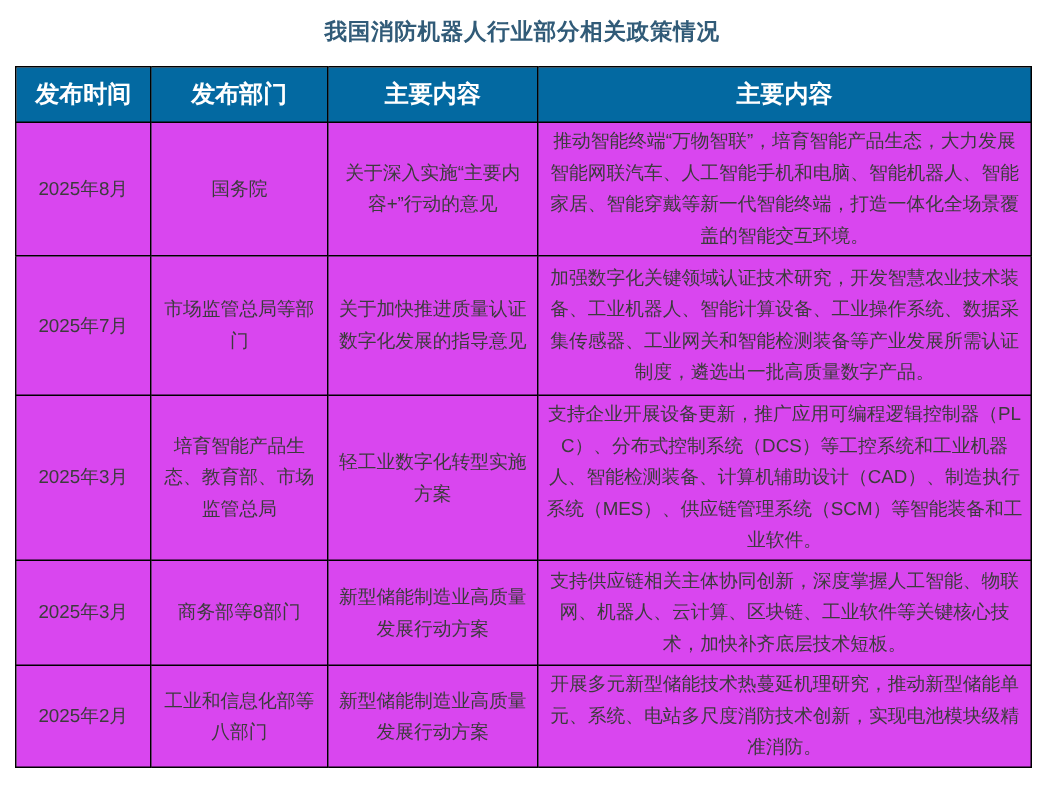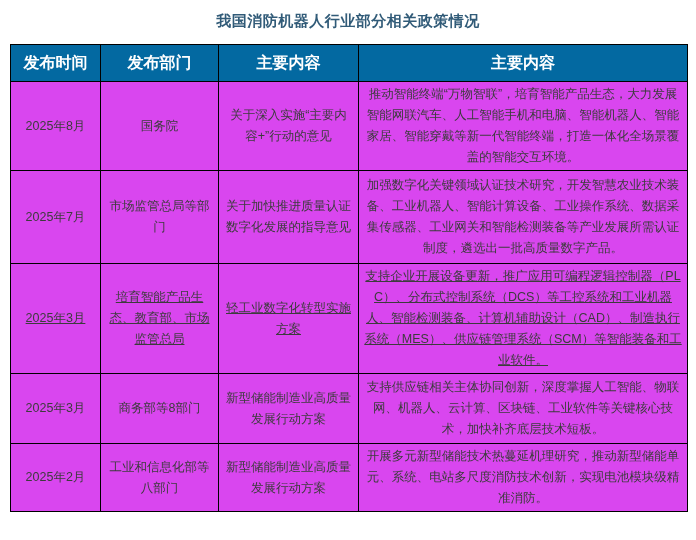--- a/index.html
+++ b/index.html
@@ -54,21 +54,21 @@
     padding: 2px 5px;
     background: #d946ef;
   }
   col.c-date   { width: 90px; }
   col.c-dept   { width: 118px; }
   col.c-policy { width: 140px; }
   col.c-main   { width: 329px; }
   tr.r1 td { height: 84px; }
   tr.r2 td { height: 88px; }
   tr.r3 td { height: 40px; }
-  tr.r4 td { height: 101px; text-decoration: underline; }
+  tr.r4 td { height: 101px; }
   tr.r5 td { height: 65px; }
   tr.r6 td { height: 61px; }
 </style>
 </head>
 <body>
 
 <div class="page">
   <div class="page-title">我国消防机器人行业部分相关政策情况</div>
 
   <table class="policy-table">

